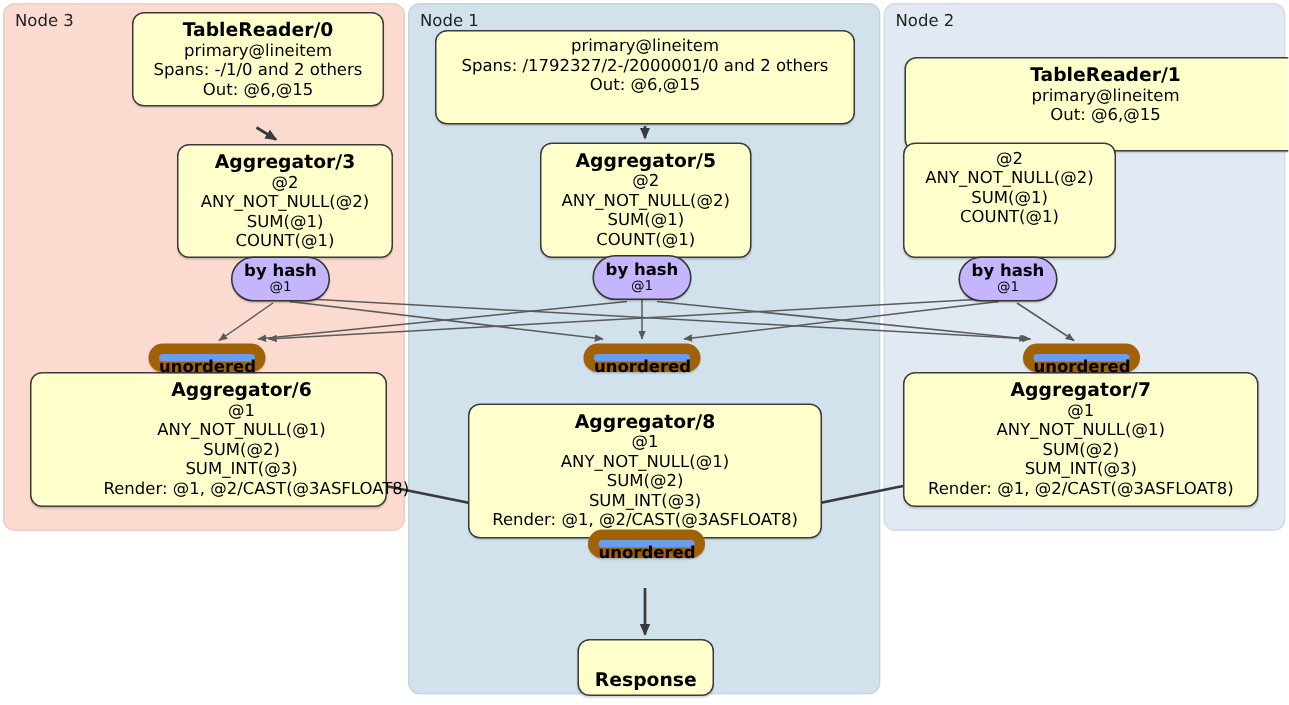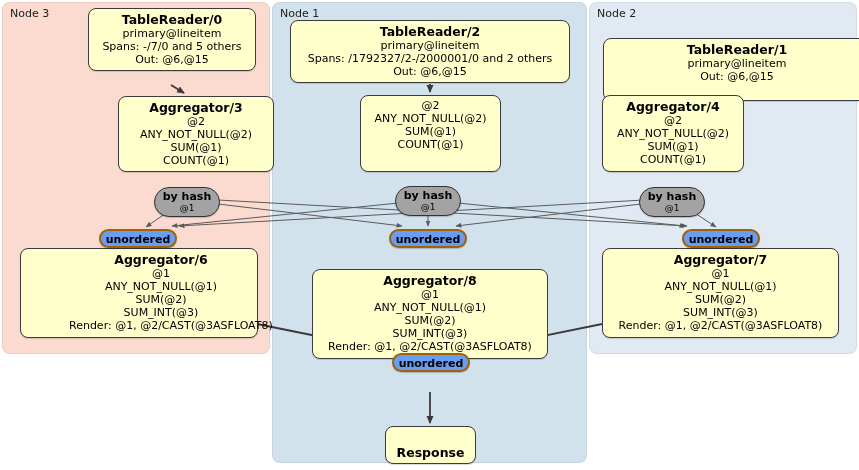--- a/index.html
+++ b/index.html
@@ -6,25 +6,25 @@
   .stage{position:relative;width:859px;height:470px;background:#ffffff;
          font-family:"DejaVu Sans","Liberation Sans",sans-serif;overflow:hidden;}
   .region{position:absolute;border-radius:8px;border:1px solid rgba(0,0,0,0.06);box-sizing:border-box;z-index:0;}
   .region-label{font-size:11px;color:#222;padding:4px 0 0 7px;}
   .edges{position:absolute;left:0;top:0;z-index:2;}
   .box{position:absolute;background:#ffffcc;border:1px solid #3c3c3c;border-radius:8px;
        text-align:center;padding:3px 4px;box-sizing:border-box;z-index:3;
        box-shadow:0 1px 1px rgba(0,0,0,0.15);}
   .box-title{font-weight:bold;font-size:12.5px;line-height:15px;white-space:nowrap;color:#000;}
   .box-line{font-size:11px;line-height:13px;white-space:nowrap;color:#000;}
-  .badge{position:absolute;background:#a3a3a3;border:1px solid #333;border-radius:15px;
-         text-align:center;z-index:4;box-sizing:border-box;box-shadow:0 1px 1px rgba(0,0,0,0.2);margin-top:16px;}
+  .badge{position:absolute;background:#c4b5fd;border:1px solid #333;border-radius:15px;
+         text-align:center;z-index:4;box-sizing:border-box;box-shadow:0 1px 1px rgba(0,0,0,0.2);}
   .badge-label{font-size:11px;font-weight:bold;line-height:13px;margin-top:2px;color:#000;}
   .badge-sub{font-size:9px;line-height:10px;color:#000;}
-  .oval{position:absolute;background:#699df2;border:2px solid #a16207;border-radius:10px;
+  .oval{position:absolute;background:#699df2;border:7px solid #a16207;border-radius:10px;
         text-align:center;z-index:4;font-weight:bold;font-size:11px;line-height:17px;
         box-sizing:border-box;color:#000;box-shadow:0 1px 1px rgba(0,0,0,0.2);}
 </style>
 </head>
 <body>
 
 <div class="stage">
 
   <div class="region" style="left:2px;top:2px;width:268px;height:352px;background:#fbdbd0;">
     <div class="region-label">Node 3</div>
@@ -65,50 +65,49 @@
       <line x1="257" y1="324" x2="401" y2="353" marker-end="url(#ad)"></line>
       <line x1="430" y1="338" x2="430" y2="350" marker-end="url(#ad)"></line>
       <line x1="602" y1="324" x2="460" y2="353" marker-end="url(#ad)"></line>
       <line x1="430" y1="392" x2="430" y2="423" marker-end="url(#ad)"></line>
     </g>
   </svg>
 
   <div class="box" style="left:88px;top:8px;width:168px;height:63px;">
     <div class="box-title">TableReader/0</div>
     <div class="box-line">primary@lineitem</div>
-    <div class="box-line">Spans: -/7/0 and 5 others</div>
+    <div class="box-line">Spans: -/1/0 and 2 others</div>
     <div class="box-line">Out: @6,@15</div>
   </div>
   <div class="box" style="left:290px;top:20px;width:280px;height:63px;">
-    <div class="box-title">TableReader/2</div>
     <div class="box-line">primary@lineitem</div>
     <div class="box-line">Spans: /1792327/2-/2000001/0 and 2 others</div>
     <div class="box-line">Out: @6,@15</div>
   </div>
   <div class="box" style="left:603px;top:38px;width:268px;height:63px;">
     <div class="box-title">TableReader/1</div>
     <div class="box-line">primary@lineitem</div>
     <div class="box-line">Out: @6,@15</div>
   </div>
 
-  <div class="box" style="left:118px;top:96px;width:156px;height:76px;text-align:center;">
+  <div class="box" style="left:118px;top:96px;width:144px;height:76px;text-align:center;">
     <div class="box-title">Aggregator/3</div>
     <div class="box-line">@2</div>
     <div class="box-line">ANY_NOT_NULL(@2)</div>
     <div class="box-line">SUM(@1)</div>
     <div class="box-line">COUNT(@1)</div>
   </div>
   <div class="box" style="left:360px;top:95px;width:141px;height:77px;">
+    <div class="box-title">Aggregator/5</div>
     <div class="box-line">@2</div>
     <div class="box-line">ANY_NOT_NULL(@2)</div>
     <div class="box-line">SUM(@1)</div>
     <div class="box-line">COUNT(@1)</div>
   </div>
   <div class="box" style="left:602px;top:95px;width:142px;height:77px;">
-    <div class="box-title">Aggregator/4</div>
     <div class="box-line">@2</div>
     <div class="box-line">ANY_NOT_NULL(@2)</div>
     <div class="box-line">SUM(@1)</div>
     <div class="box-line">COUNT(@1)</div>
   </div>
 
   <div class="badge" style="left:154px;top:171px;width:66px;height:30px;">
     <div class="badge-label">by hash</div>
     <div class="badge-sub">@1</div>
   </div>

